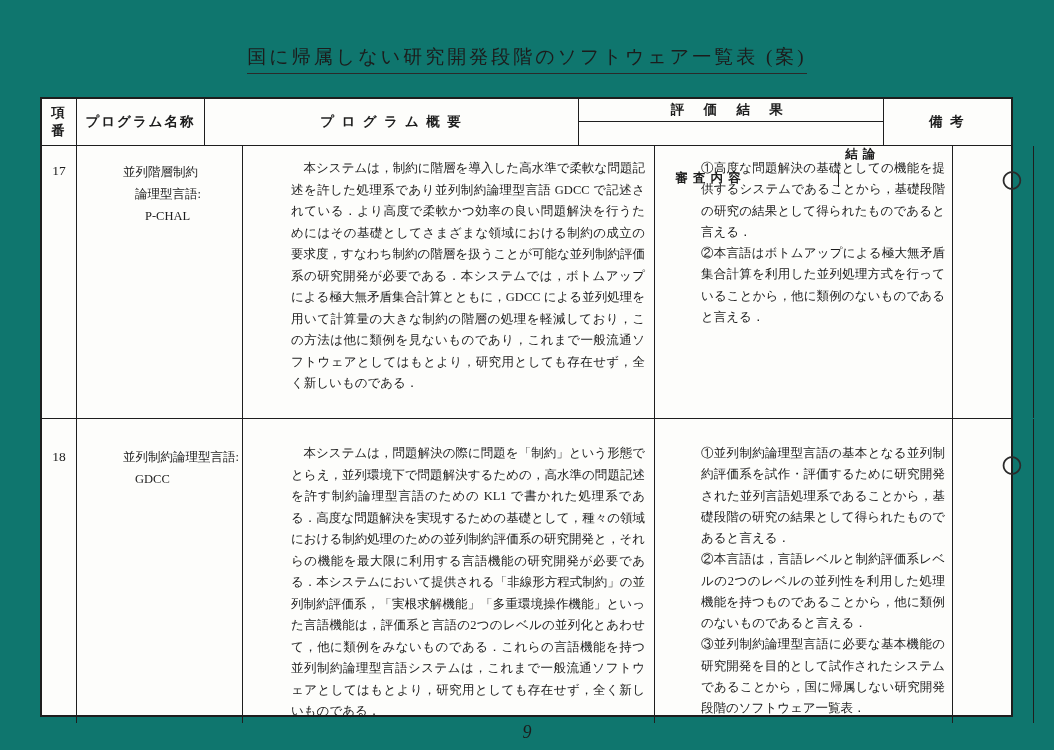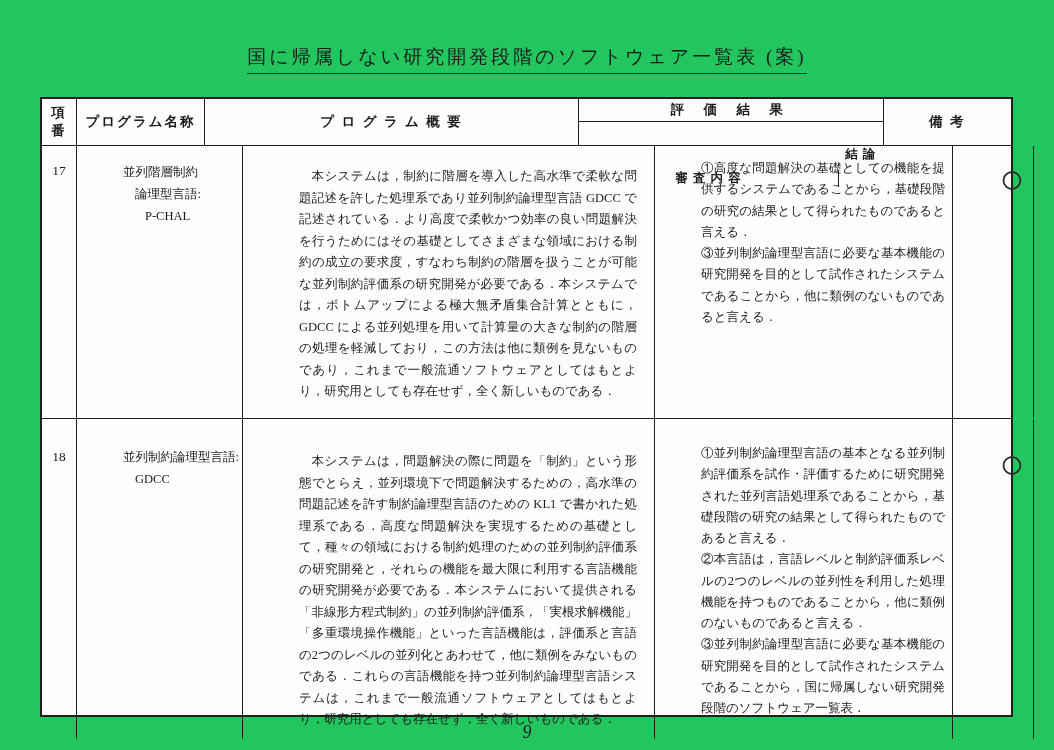--- a/index.html
+++ b/index.html
@@ -4,21 +4,21 @@
 <style>
   html,body{margin:0;padding:0;}
   body{
     background:#ffffff;
     font-family:"Liberation Serif","DejaVu Serif",serif;
     color:#1c1c1c;
   }
   .page{
     position:relative;
     width:1054px;height:750px;
-    background:#22c55e;
+    background:#0f766e;
     overflow:hidden;
   }
   .doc-title{
     position:absolute;
     top:44px;left:0;right:0;
     text-align:center;
   }
   .doc-title span{
     display:inline-block;
     font-size:19px;
@@ -69,21 +69,21 @@
   .row18 .cell-name{padding-top:28px;}
   .name-line{white-space:nowrap;}
   .name-line.l2{padding-left:12px;}
   .name-line.l3{padding-left:22px;}
   .cell-ov{
     font-size:12.5px;line-height:1.72;
     padding:12px 9px 0 10px;
     text-align:justify;
   }
   .row18 .cell-ov{padding-top:24px;}
-  .cell-ov p{margin:8px;text-indent:1em;}
+  .cell-ov p{margin:0;text-indent:1em;}
   .cell-review{
     font-size:12.5px;line-height:1.7;
     padding:12px 7px 0 8px;
     text-align:justify;
   }
   .row18 .cell-review{padding-top:24px;}
   .cell-review p{margin:0;}
   .cell-concl{padding-top:14px;text-align:center;}
   .row18 .cell-concl{padding-top:26px;}
   .concl-mark{
@@ -130,21 +130,21 @@
       <div class="c w-name cell-name">
         <div class="name-line l1">並列階層制約</div>
         <div class="name-line l2">論理型言語:</div>
         <div class="name-line l3">P-CHAL</div>
       </div>
       <div class="c w-ov cell-ov">
         <p>本システムは，制約に階層を導入した高水準で柔軟な問題記述を許した処理系であり並列制約論理型言語 GDCC で記述されている．より高度で柔軟かつ効率の良い問題解決を行うためにはその基礎としてさまざまな領域における制約の成立の要求度，すなわち制約の階層を扱うことが可能な並列制約評価系の研究開発が必要である．本システムでは，ボトムアップによる極大無矛盾集合計算とともに，GDCC による並列処理を用いて計算量の大きな制約の階層の処理を軽減しており，この方法は他に類例を見ないものであり，これまで一般流通ソフトウェアとしてはもとより，研究用としても存在せず，全く新しいものである．</p>
       </div>
       <div class="c w-review cell-review">
         <p>①高度な問題解決の基礎としての機能を提供するシステムであることから，基礎段階の研究の結果として得られたものであると言える．</p>
-        <p>③並列制約論理型言語に必要な基本機能の研究開発を目的として試作されたシステムであることから，他に類例のないものであると言える．</p>
+        <p>②本言語はボトムアップによる極大無矛盾集合計算を利用した並列処理方式を行っていることから，他に類例のないものであると言える．</p>
       </div>
       <div class="c w-concl cell-concl">
         <span class="concl-mark">○</span>
       </div>
       <div class="c w-remarks cell-remarks last"></div>
     </div>
 
     <div class="brow row18">
       <div class="c w-no cell-no">18</div>
       <div class="c w-name cell-name">

